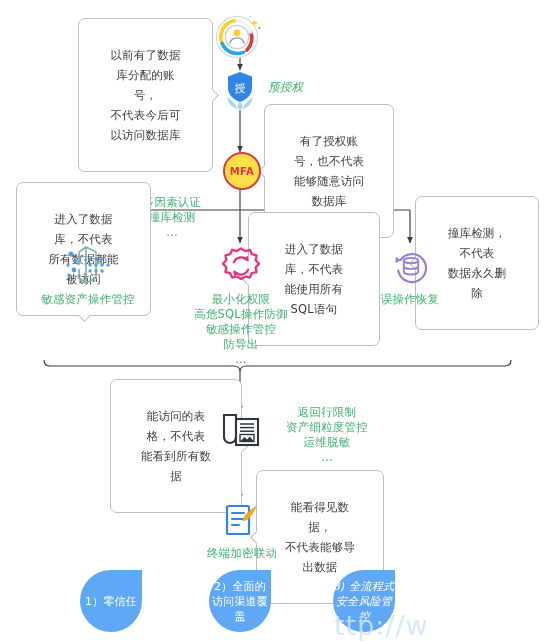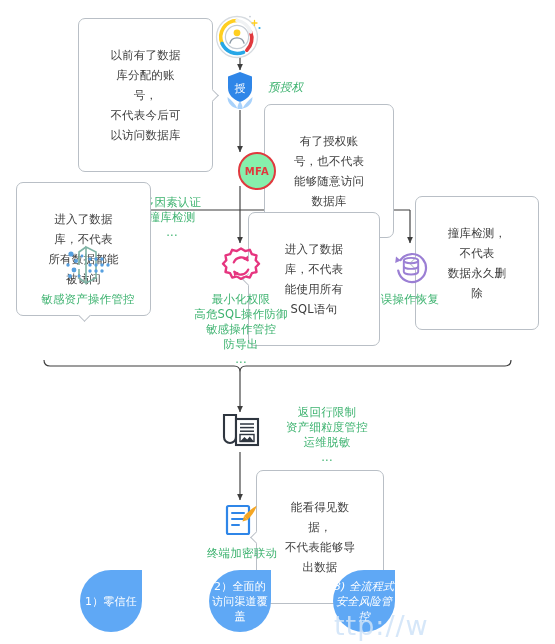--- a/index.html
+++ b/index.html
@@ -65,22 +65,21 @@
   .mfa{
     position:absolute;
     width:34px;height:34px;
     border:2px solid #e0393e;
     border-radius:50%;
     color:#e0393e;
     font-size:10px;
     font-weight:bold;
     display:flex;align-items:center;justify-content:center;
     letter-spacing:.3px;
-    background:#86efac;
-    margin-left:15px;
+    background:#fde047;
   }
 
   
   .pill{
     position:absolute;
     width:62px;height:62px;
     background:#5fa8f5;
     border-radius:50% 0 50% 50%;
     color:#ffffff;
     font-size:11px;
@@ -261,20 +260,25 @@
       <path d="M6 10.5 l4.8 4 -5.6 2.4 z" fill="#9b7fd4"></path>
       <g stroke="#9b7fd4" stroke-width="1.9" fill="none">
         <ellipse cx="21" cy="14.6" rx="7.2" ry="2.7"></ellipse>
         <path d="M13.8 14.6 v5.6 c0 1.5 3.2 2.7 7.2 2.7 s7.2-1.2 7.2-2.7 v-5.6"></path>
         <path d="M13.8 20.2 v5.6 c0 1.5 3.2 2.7 7.2 2.7 s7.2-1.2 7.2-2.7 v-5.6"></path>
       </g>
     </svg>
   </div>
   <div class="glabel" style="left:360px;top:292px;width:100px;">误操作恢复</div>
 
+  <div class="callout" style="left:110px;top:379px;width:132px;">
+    <span>能访问的表格，不代表
+能看到所有数据</span>
+    <span class="tail right"></span>
+  </div>
 
   <div class="abs" style="left:221px;top:410px;width:40px;height:44px;">
     <svg width="40" height="44" viewBox="0 0 40 44">
       <path d="M3 5 h12 v22 a6 6 0 0 1 -12 0 z" fill="#ffffff" stroke="#2f3640" stroke-width="2.1"></path>
       <rect x="15" y="9" width="22" height="26" fill="#ffffff" stroke="#2f3640" stroke-width="2.1"></rect>
       <g stroke="#2f3640" stroke-width="1.5">
         <line x1="19" y1="14" x2="33" y2="14"></line>
         <line x1="19" y1="17.6" x2="33" y2="17.6"></line>
         <line x1="19" y1="21.2" x2="33" y2="21.2"></line>
       </g>

